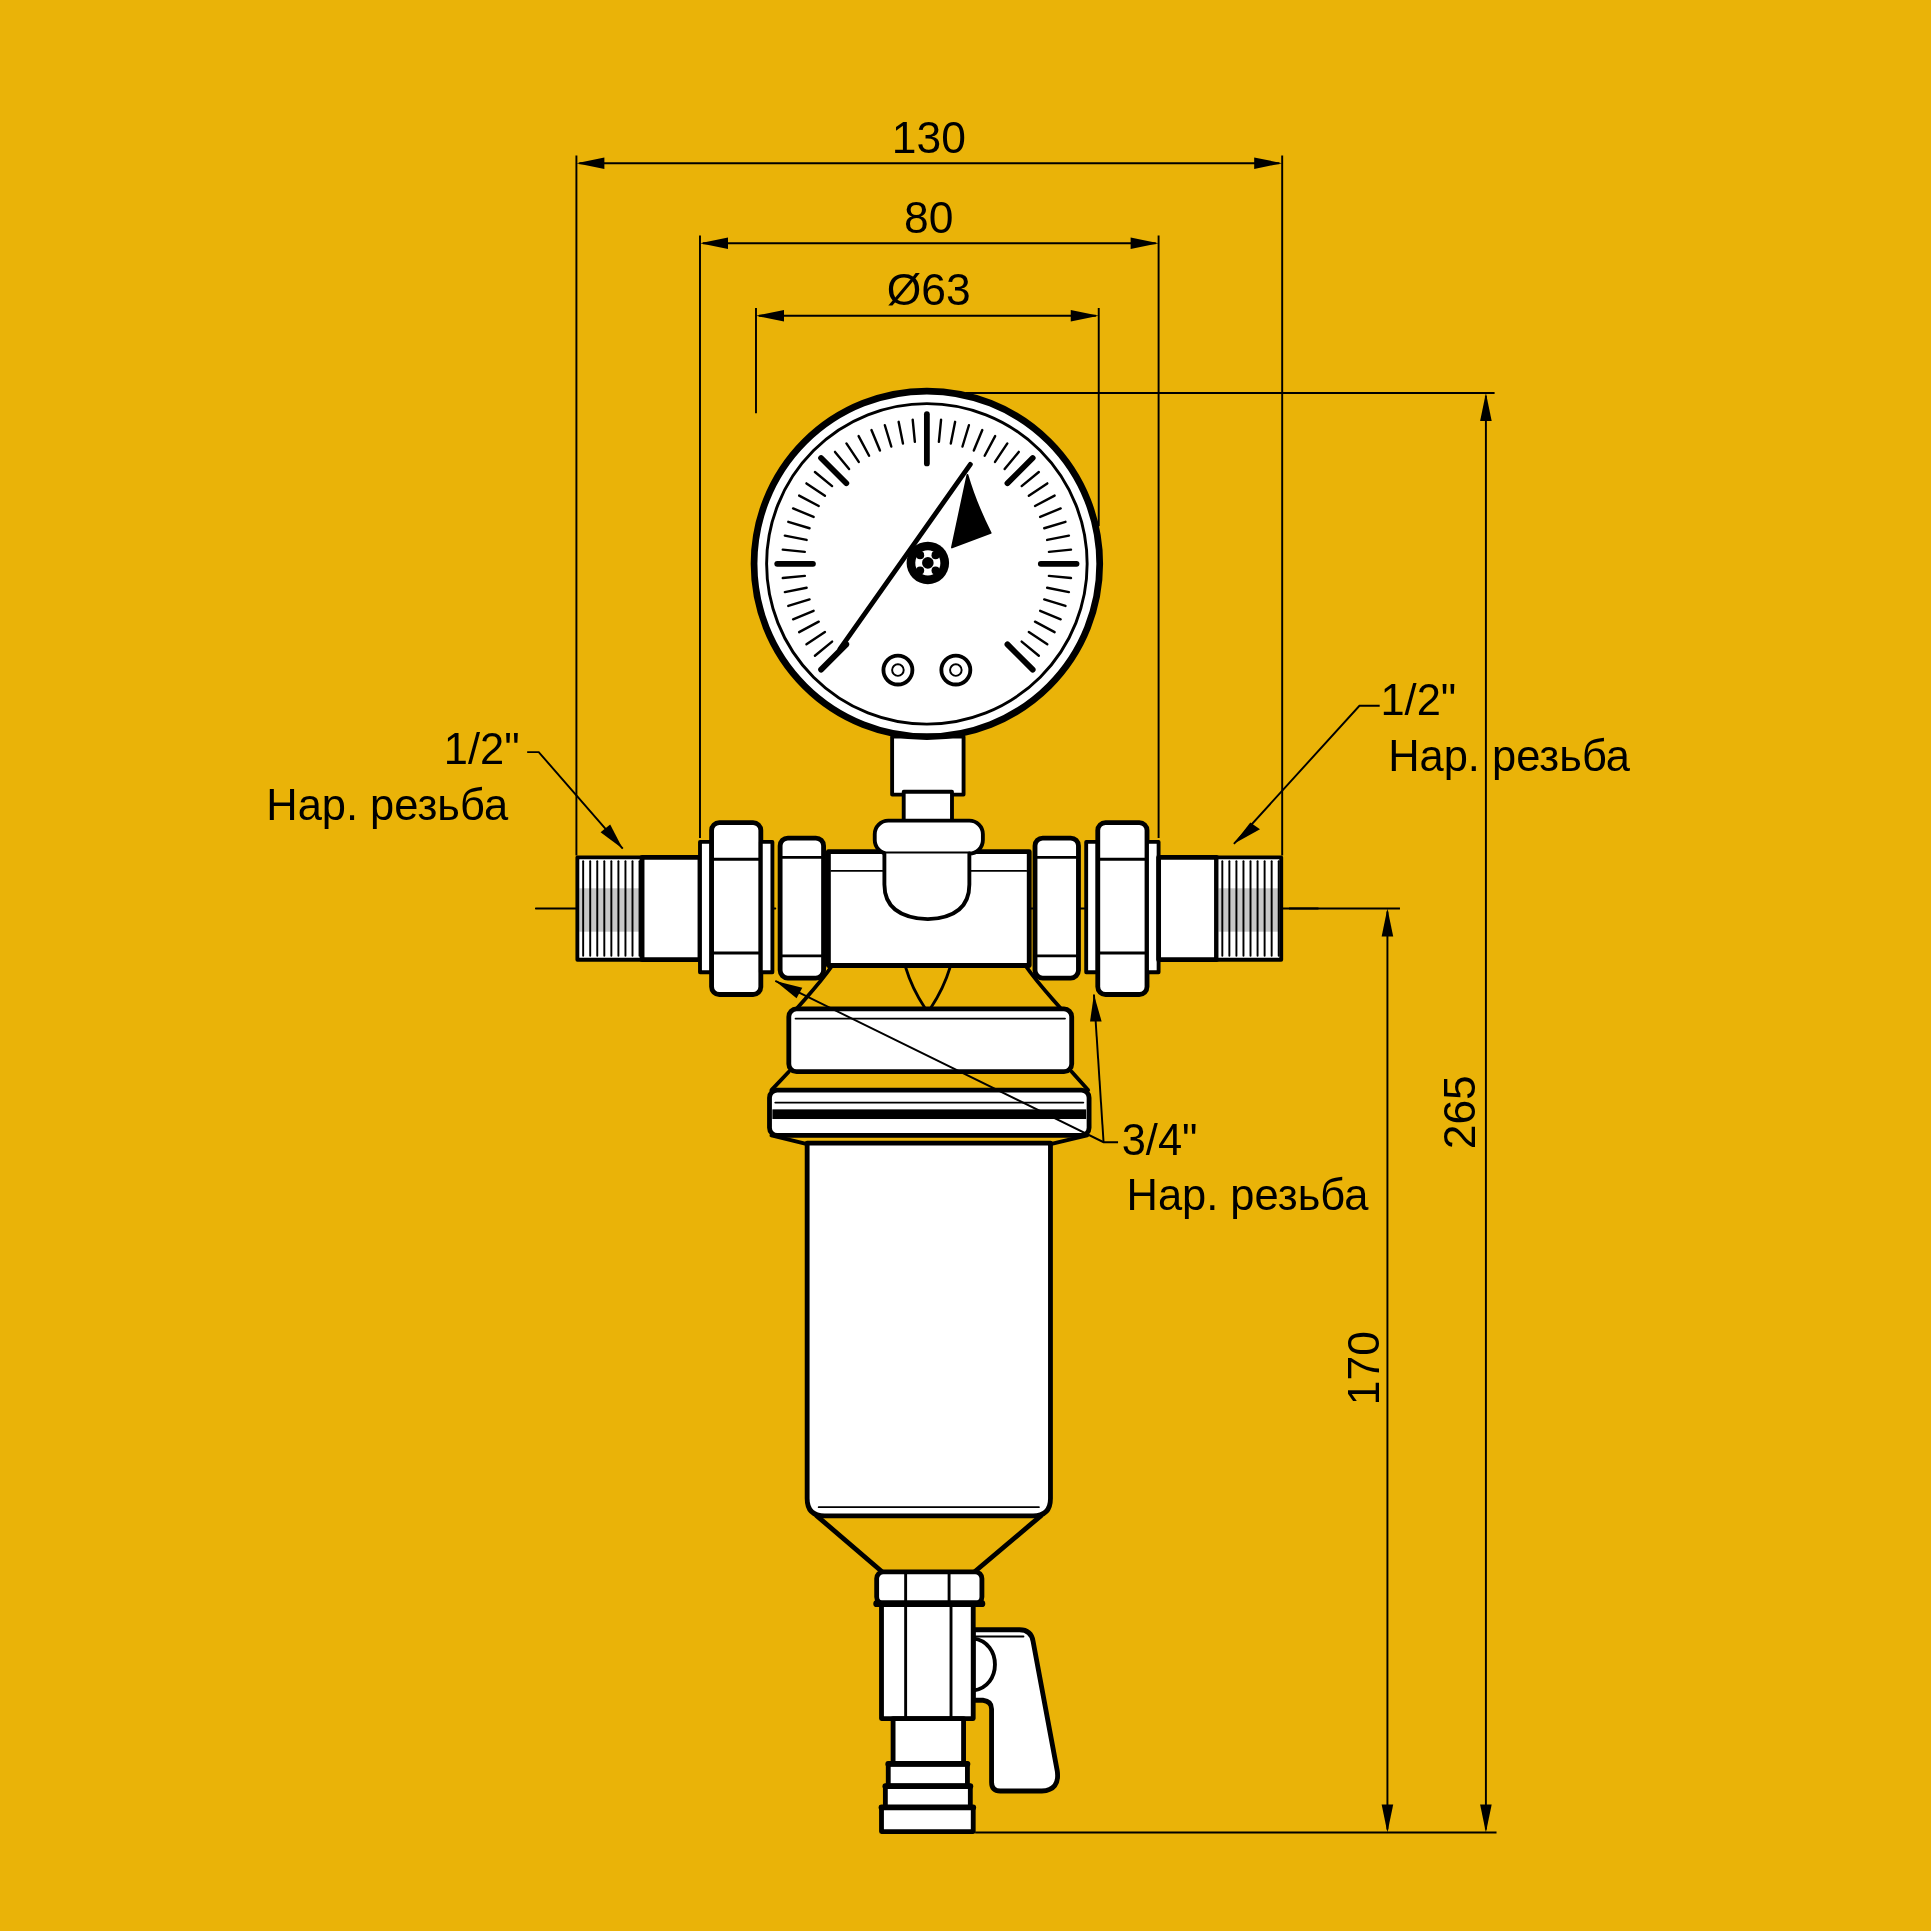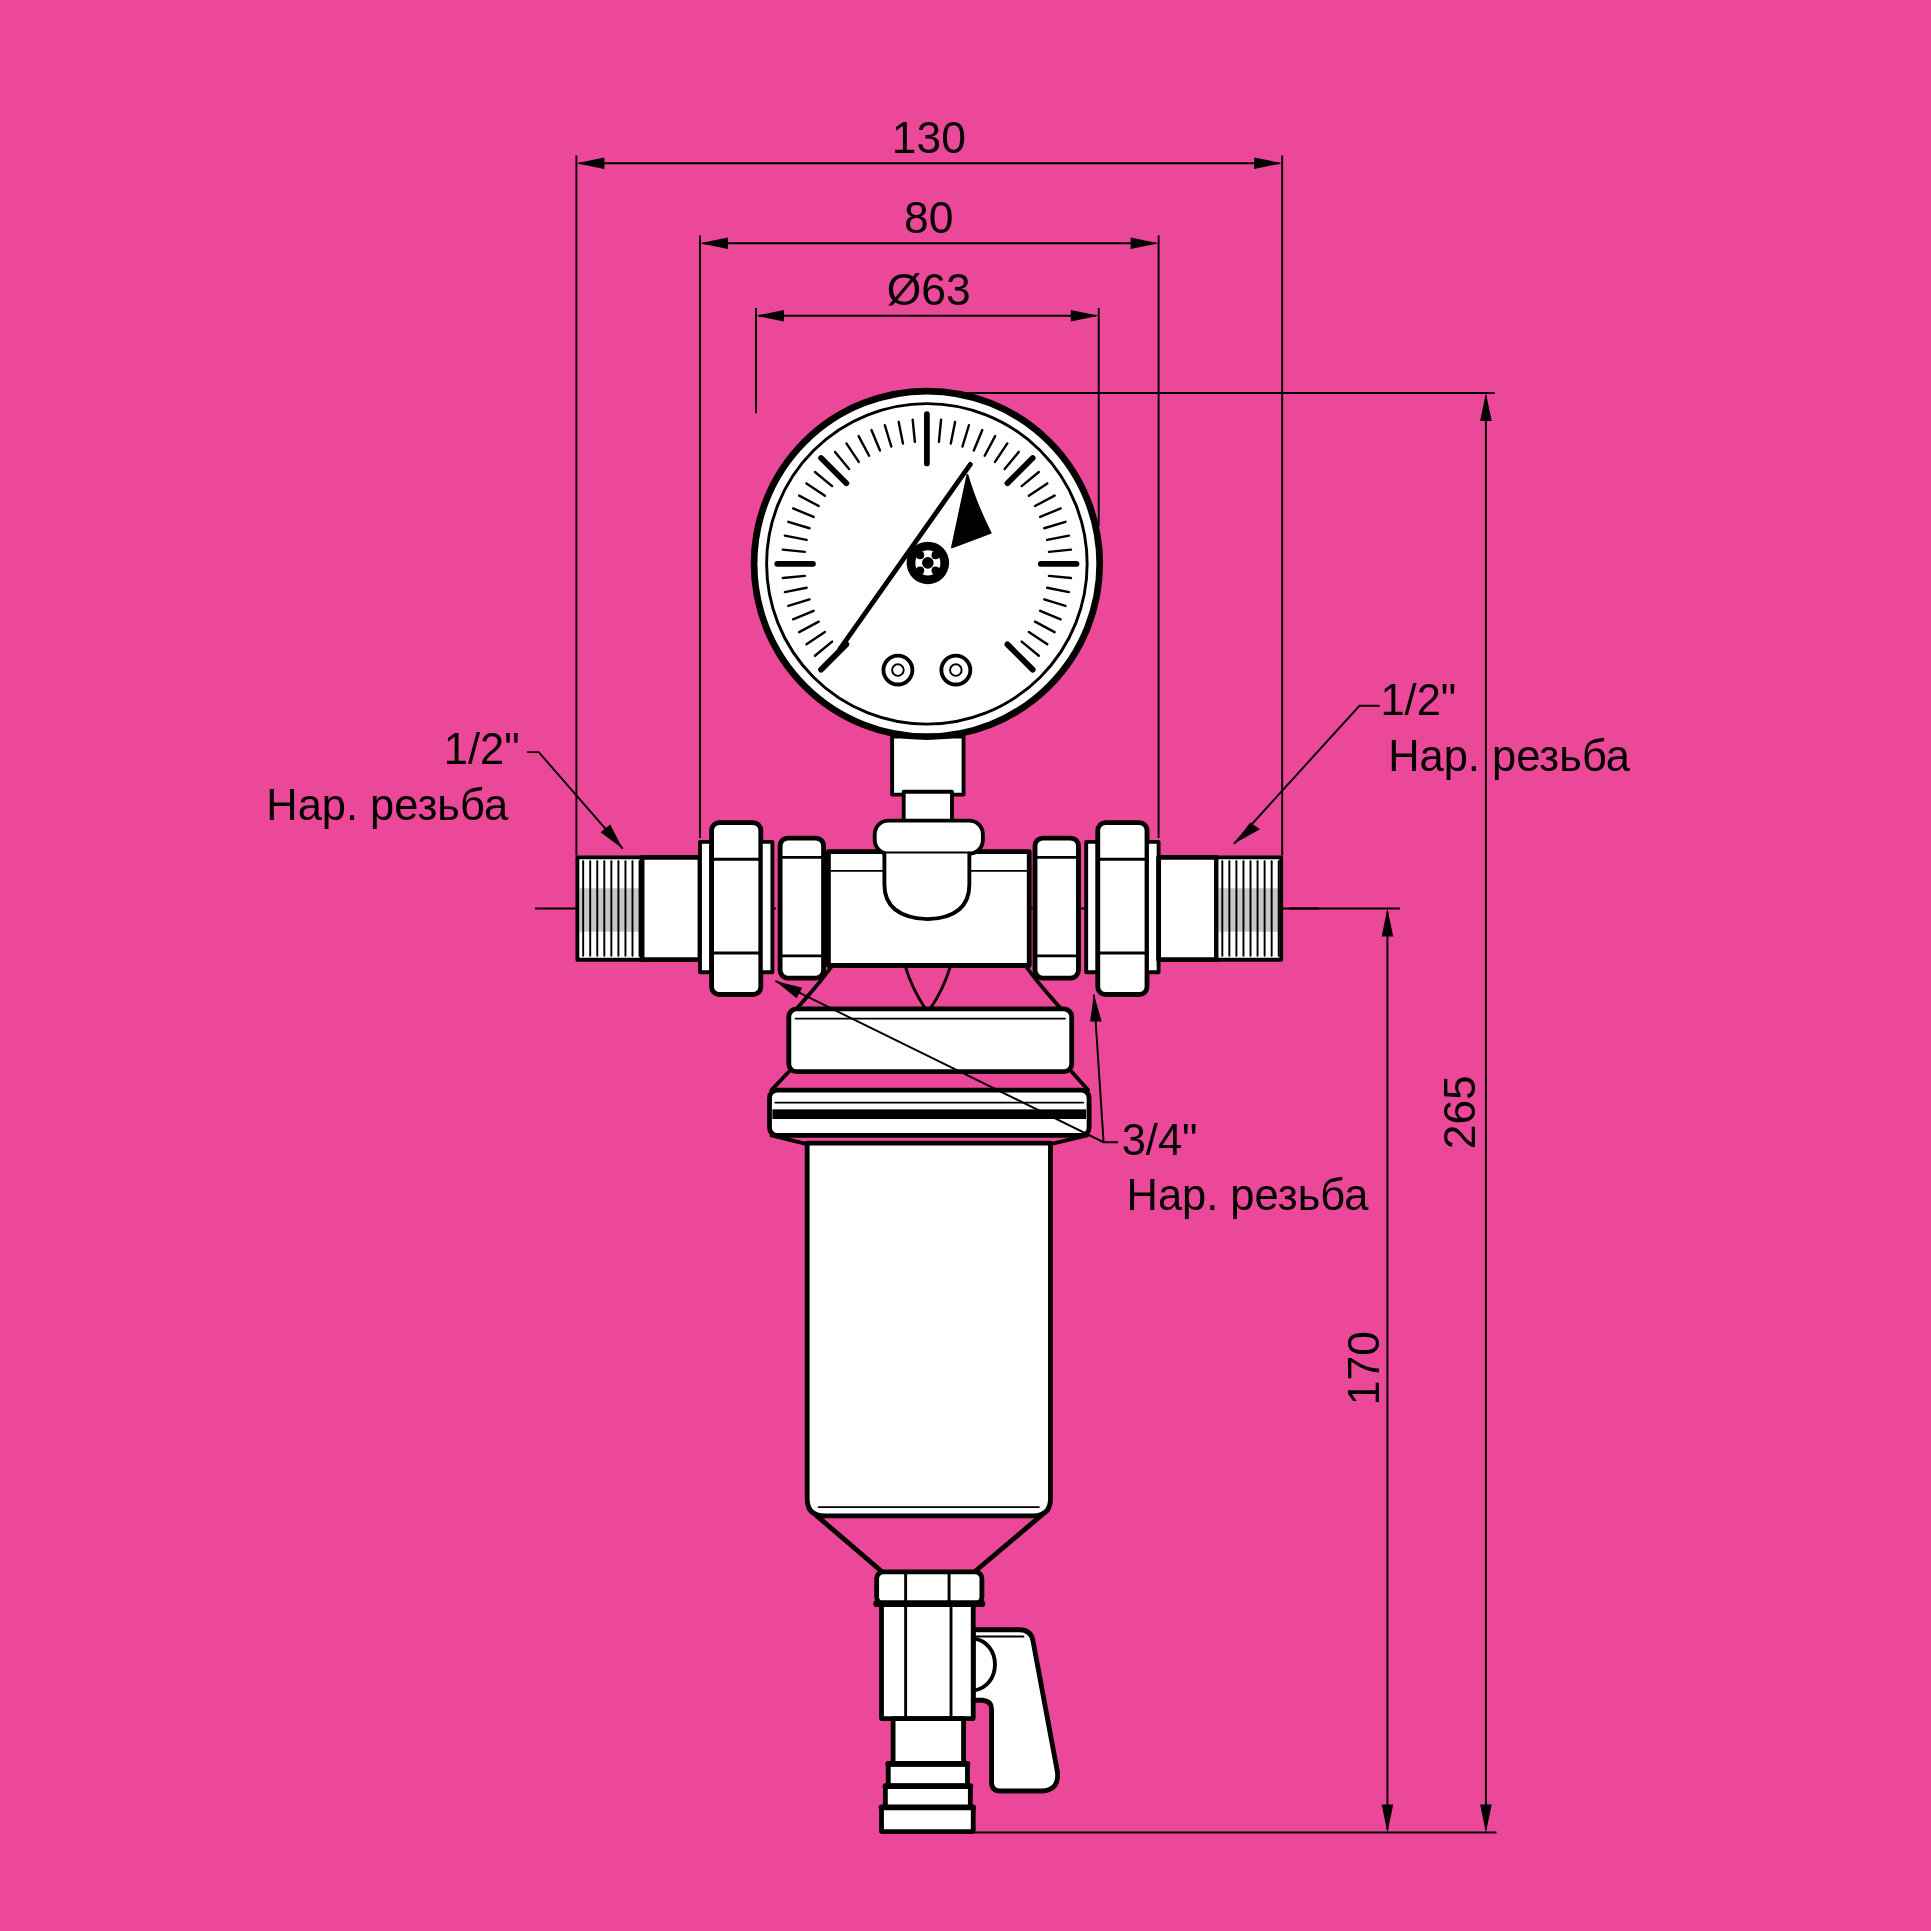--- a/index.html
+++ b/index.html
@@ -1,16 +1,16 @@
 <!DOCTYPE html>
 <html><head>
 <meta charset="utf-8">
 <style>
   html,body{margin:0;padding:0;background:#ffffff;}
-  .stage{width:1931px;height:1931px;position:relative;background:#ec4899;}
+  .stage{width:1931px;height:1931px;position:relative;background:#eab308;}
   svg{display:block;}
   text{font-family:"Liberation Sans","DejaVu Sans",sans-serif;fill:#000;}
   .dim-text{font-size:46px;}
   .lbl-text{font-size:45px;}
 </style>
 </head>
 <body>
 
 <div class="stage">
 <svg viewBox="0 0 2000 2000" width="1931" height="1931">

